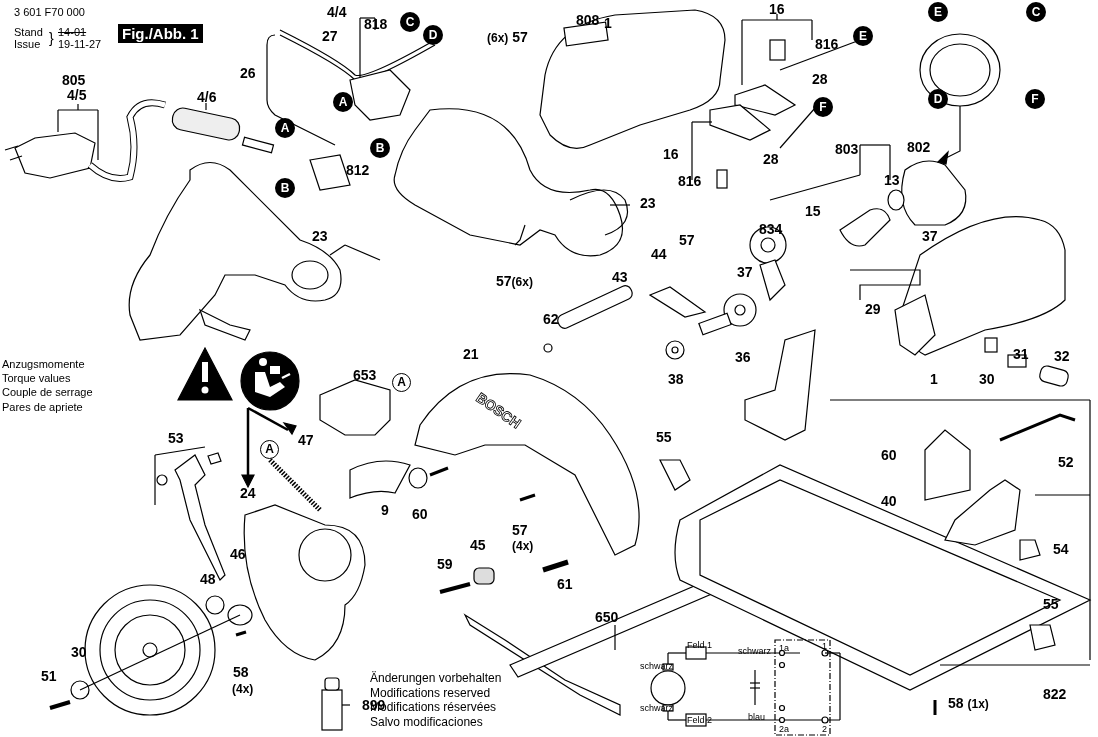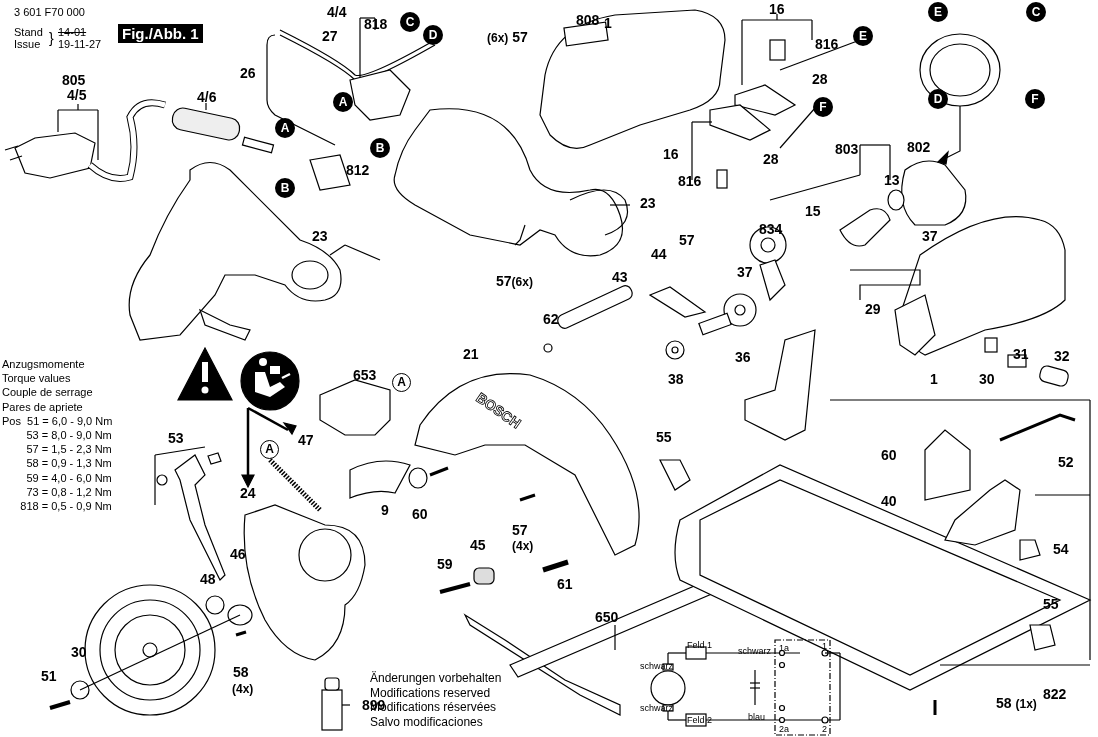--- a/index.html
+++ b/index.html
@@ -258,29 +258,20 @@
 <div class="hdr" style="left:49px;top:24px;font-size:14px;line-height:28px;">}</div>
 <div class="hdr" style="left:58px;top:26px;text-decoration:line-through;">14-01</div>
 <div class="hdr" style="left:58px;top:38px;">19-11-27</div>
 <div class="figbox">Fig./Abb. 1</div>
 
 <div class="torque">
   <div>Anzugsmomente</div>
   <div>Torque values</div>
   <div>Couple de serrage</div>
   <div>Pares de apriete</div>
-  <div id="torque-rows">
-      <div class="row">Pos  51 = 6,0 - 9,0 Nm</div>
-      <div class="row">        53 = 8,0 - 9,0 Nm</div>
-      <div class="row">        57 = 1,5 - 2,3 Nm</div>
-      <div class="row">        58 = 0,9 - 1,3 Nm</div>
-      <div class="row">        59 = 4,0 - 6,0 Nm</div>
-      <div class="row">        73 = 0,8 - 1,2 Nm</div>
-      <div class="row">      818 = 0,5 - 0,9 Nm</div>
-    </div>
 </div>
 
 <div class="notice">
   <div>Änderungen vorbehalten</div>
   <div>Modifications reserved</div>
   <div>Modifications réservées</div>
   <div>Salvo modificaciones</div>
 </div>
 
 <div class="lbl" style="left:62px;top:73px;">805</div>
@@ -339,21 +330,21 @@
 <div class="lbl" style="left:41px;top:669px;">51</div>
 <div class="lbl" style="left:233px;top:665px;">58</div>
 <div class="lbl" style="left:232px;top:681px;"><small>(4x)</small></div>
 <div class="lbl" style="left:656px;top:430px;">55</div>
 <div class="lbl" style="left:881px;top:448px;">60</div>
 <div class="lbl" style="left:1058px;top:455px;">52</div>
 <div class="lbl" style="left:881px;top:494px;">40</div>
 <div class="lbl" style="left:1053px;top:542px;">54</div>
 <div class="lbl" style="left:1043px;top:597px;">55</div>
 <div class="lbl" style="left:1043px;top:687px;">822</div>
-<div class="lbl" style="left:948px;top:696px;margin-left:48px;"><span>58</span> <small>(1x)</small></div>
+<div class="lbl" style="left:948px;top:696px;"><span>58</span> <small>(1x)</small></div>
 <div class="lbl" style="left:595px;top:610px;">650</div>
 <div class="lbl" style="left:362px;top:698px;">899</div>
 
 <div class="conn" style="left:333px;top:92px;">A</div>
 <div class="conn" style="left:275px;top:118px;">A</div>
 <div class="conn" style="left:275px;top:178px;">B</div>
 <div class="conn" style="left:370px;top:138px;">B</div>
 <div class="conn" style="left:400px;top:12px;">C</div>
 <div class="conn" style="left:423px;top:25px;">D</div>
 <div class="conn" style="left:853px;top:26px;">E</div>

